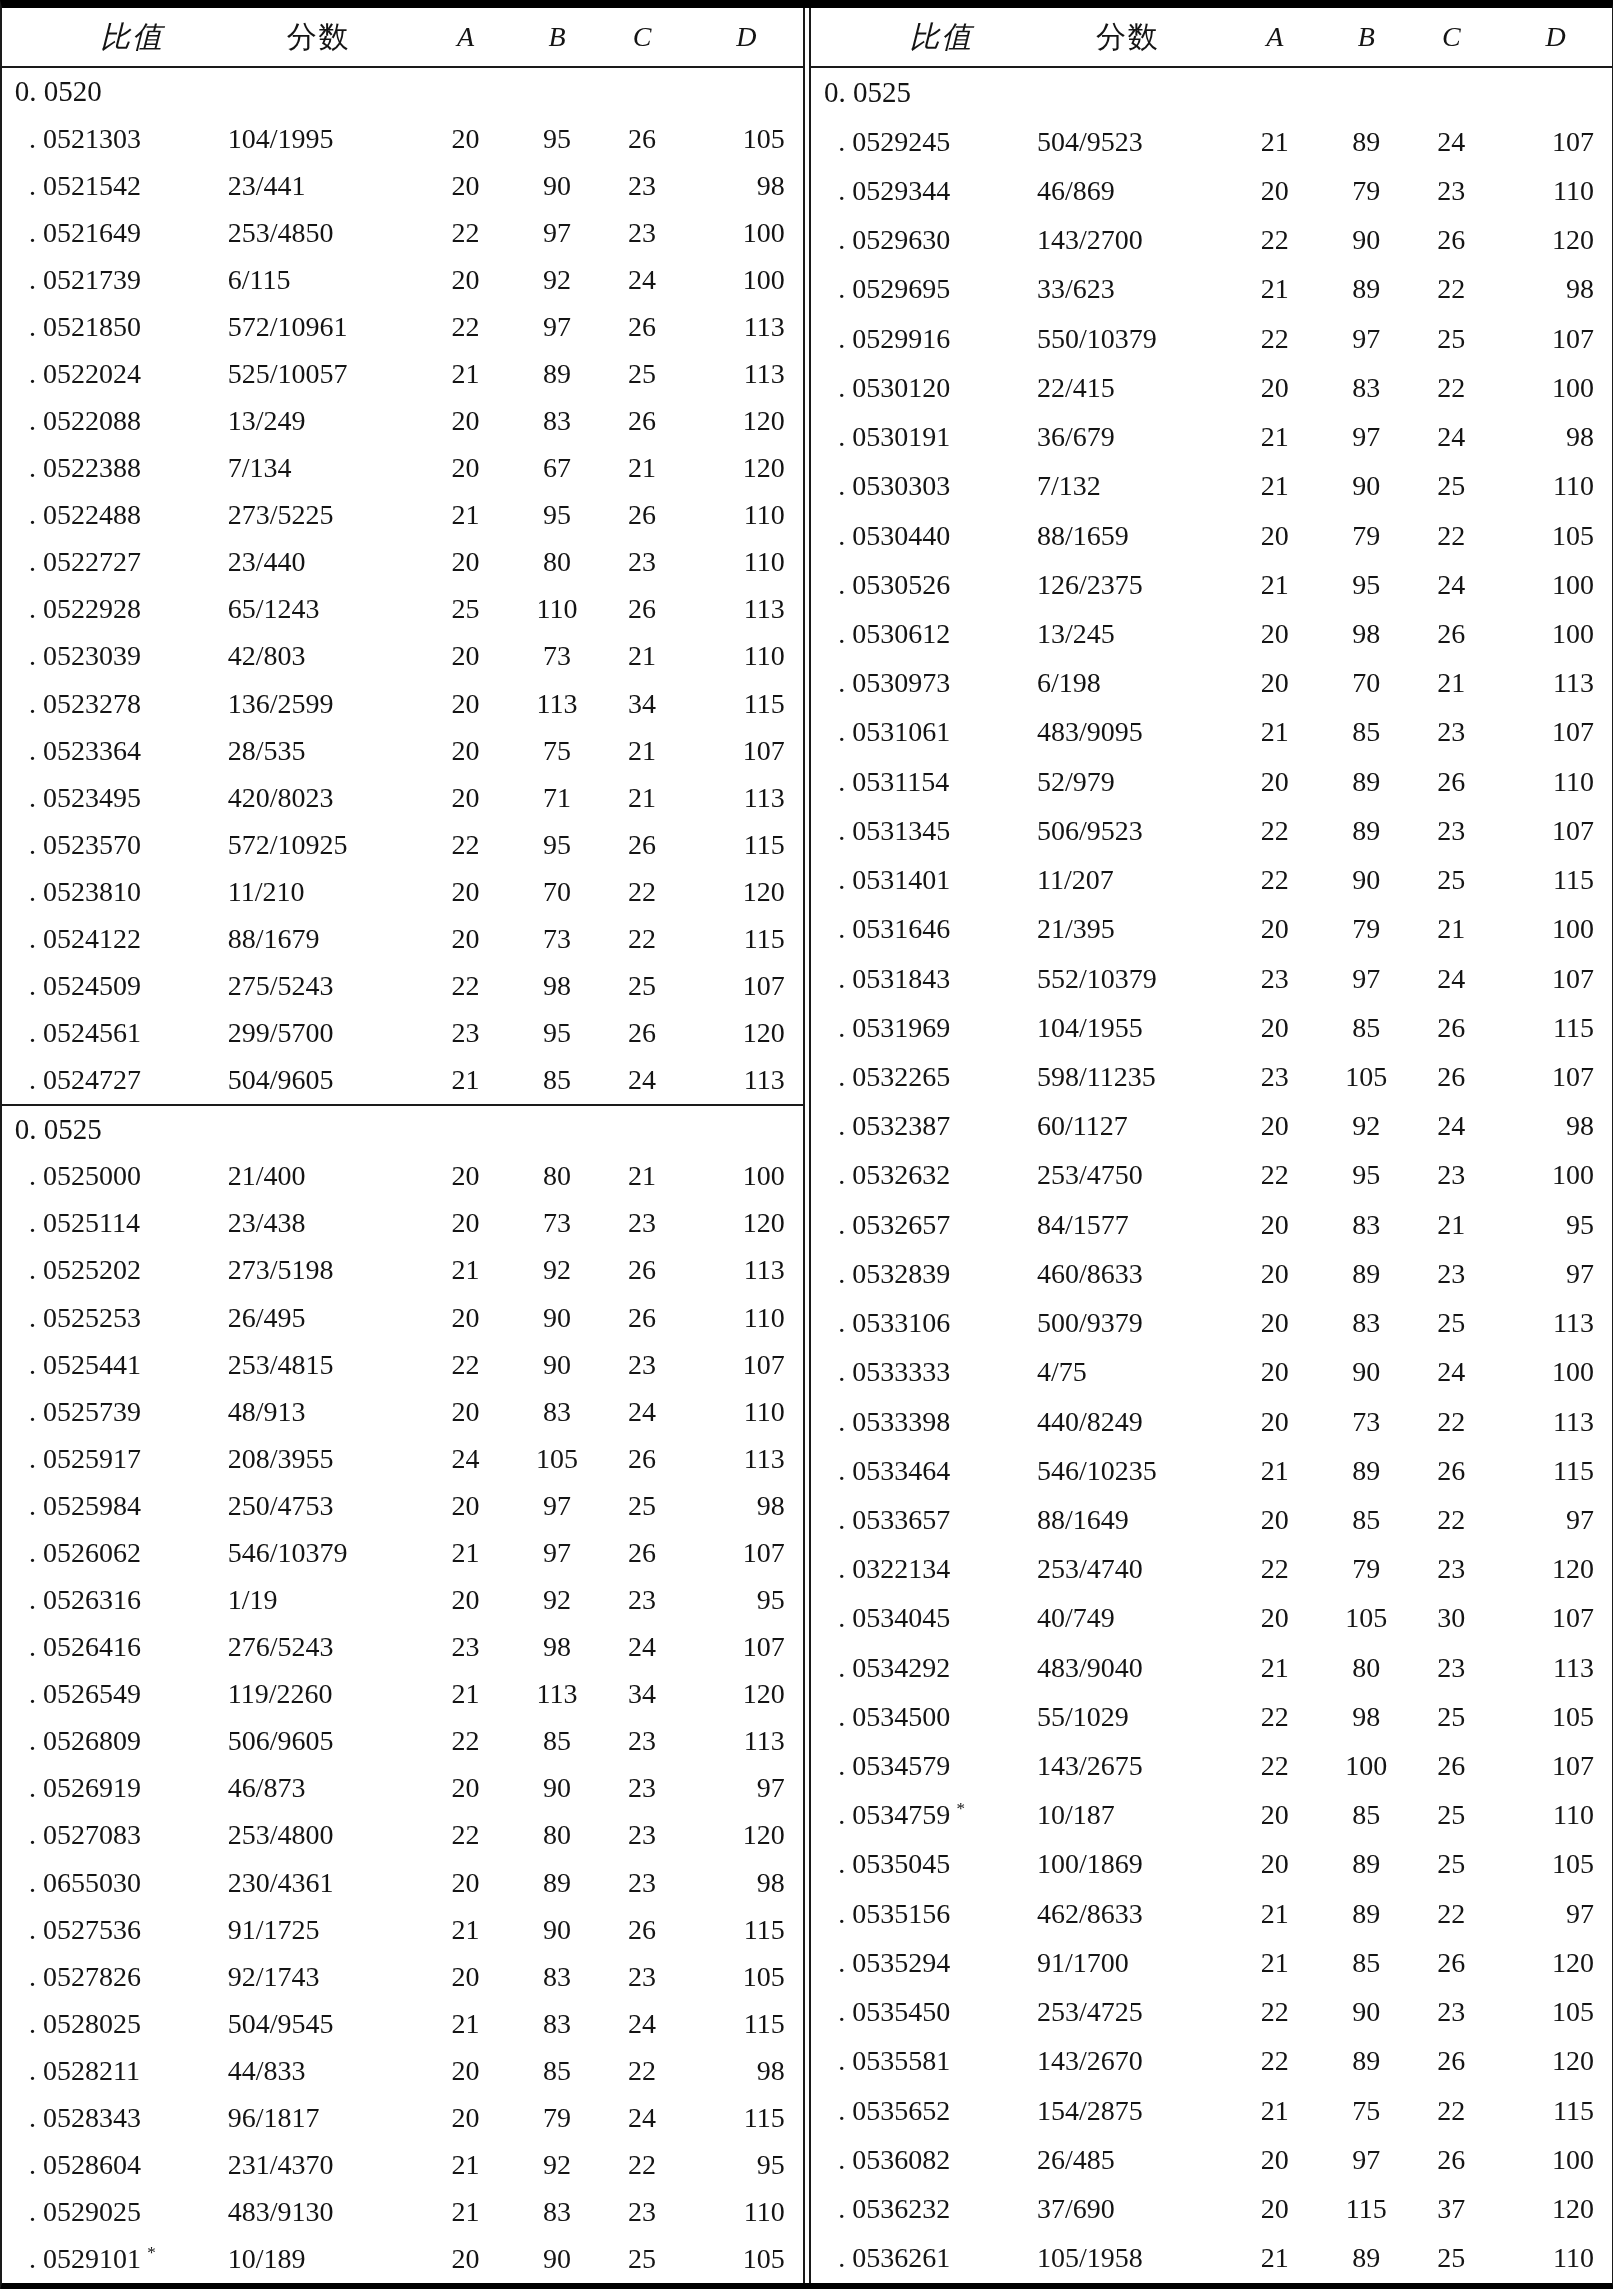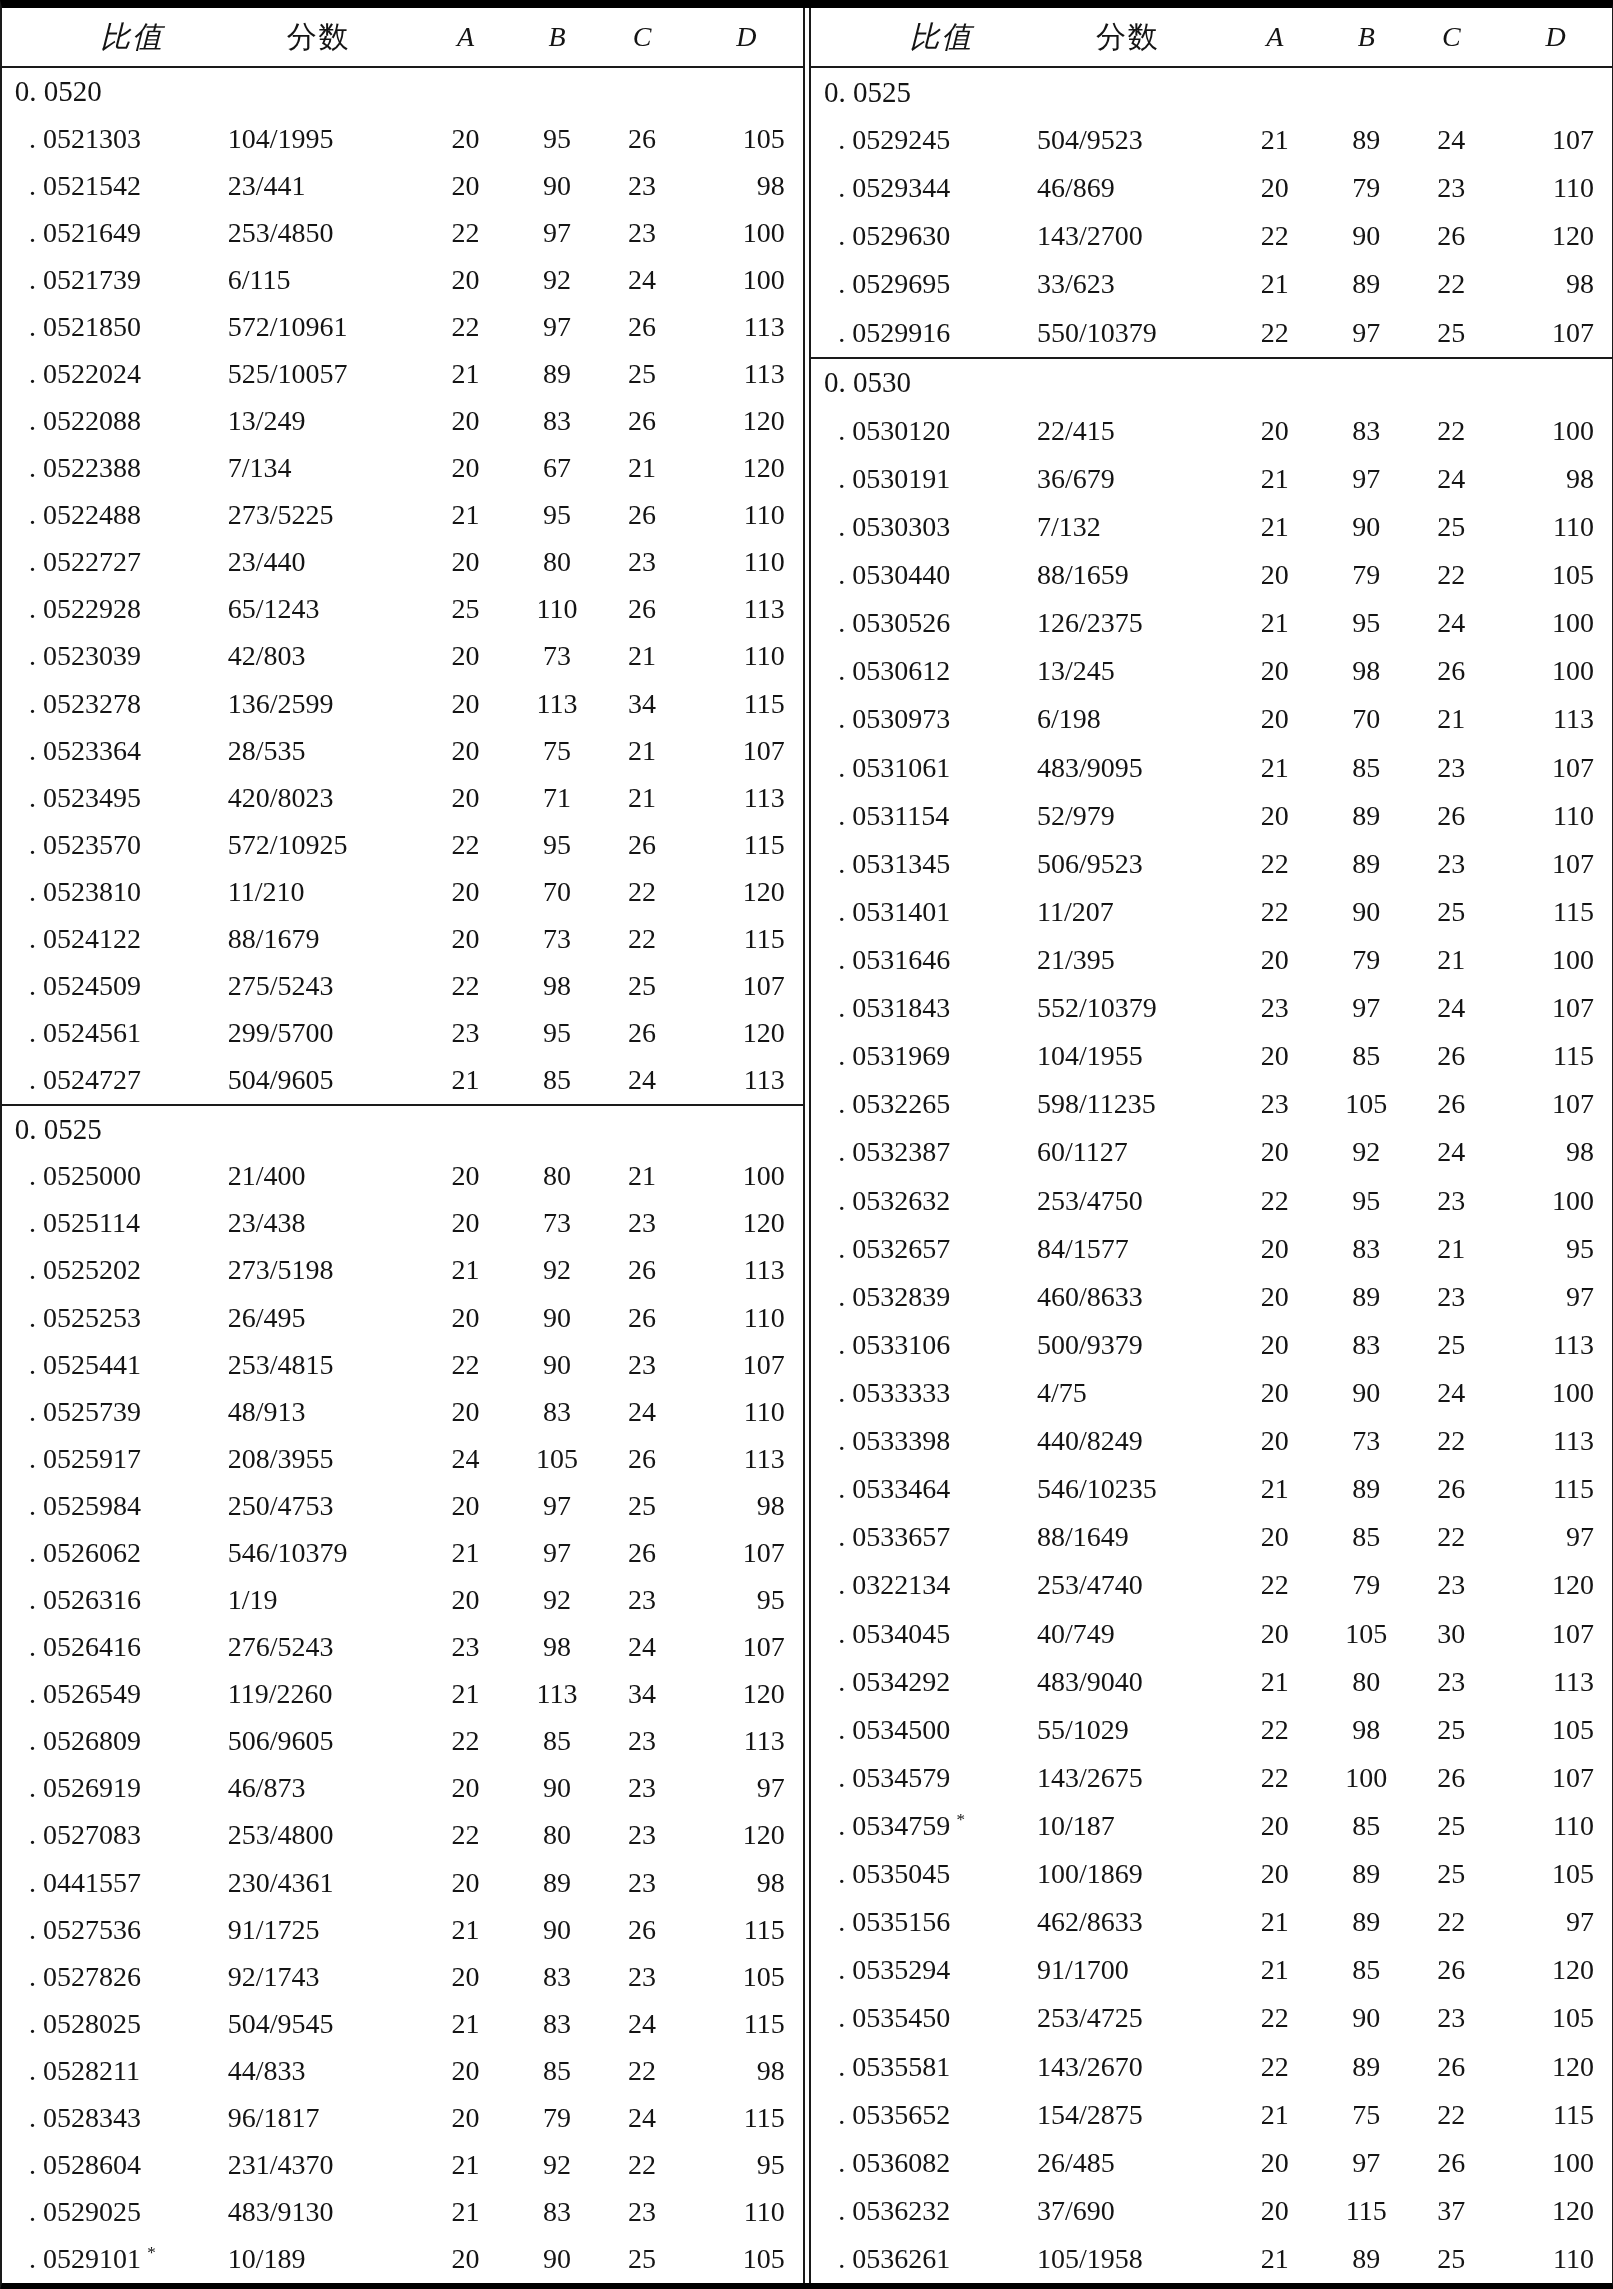--- a/index.html
+++ b/index.html
@@ -353,21 +353,21 @@
         </div>
         <div class="row">
           <span class="cell cell-ratio">. 0527083</span>
           <span class="cell cell-frac">253/4800</span>
           <span class="cell cell-a">22</span>
           <span class="cell cell-b">80</span>
           <span class="cell cell-c">23</span>
           <span class="cell cell-d">120</span>
         </div>
         <div class="row">
-          <span class="cell cell-ratio">. 0441557</span>
+          <span class="cell cell-ratio">. 0655030</span>
           <span class="cell cell-frac">230/4361</span>
           <span class="cell cell-a">20</span>
           <span class="cell cell-b">89</span>
           <span class="cell cell-c">23</span>
           <span class="cell cell-d">98</span>
         </div>
         <div class="row">
           <span class="cell cell-ratio">. 0527536</span>
           <span class="cell cell-frac">91/1725</span>
           <span class="cell cell-a">21</span>
@@ -482,23 +482,20 @@
           <span class="cell cell-d">98</span>
         </div>
         <div class="row">
           <span class="cell cell-ratio">. 0529916</span>
           <span class="cell cell-frac">550/10379</span>
           <span class="cell cell-a">22</span>
           <span class="cell cell-b">97</span>
           <span class="cell cell-c">25</span>
           <span class="cell cell-d">107</span>
         </div>
-        <div class="sec-row with-line">
-          <span>0. 0530</span>
-        </div>
         <div class="row">
           <span class="cell cell-ratio">. 0530120</span>
           <span class="cell cell-frac">22/415</span>
           <span class="cell cell-a">20</span>
           <span class="cell cell-b">83</span>
           <span class="cell cell-c">22</span>
           <span class="cell cell-d">100</span>
         </div>
         <div class="row">
           <span class="cell cell-ratio">. 0530191</span>

